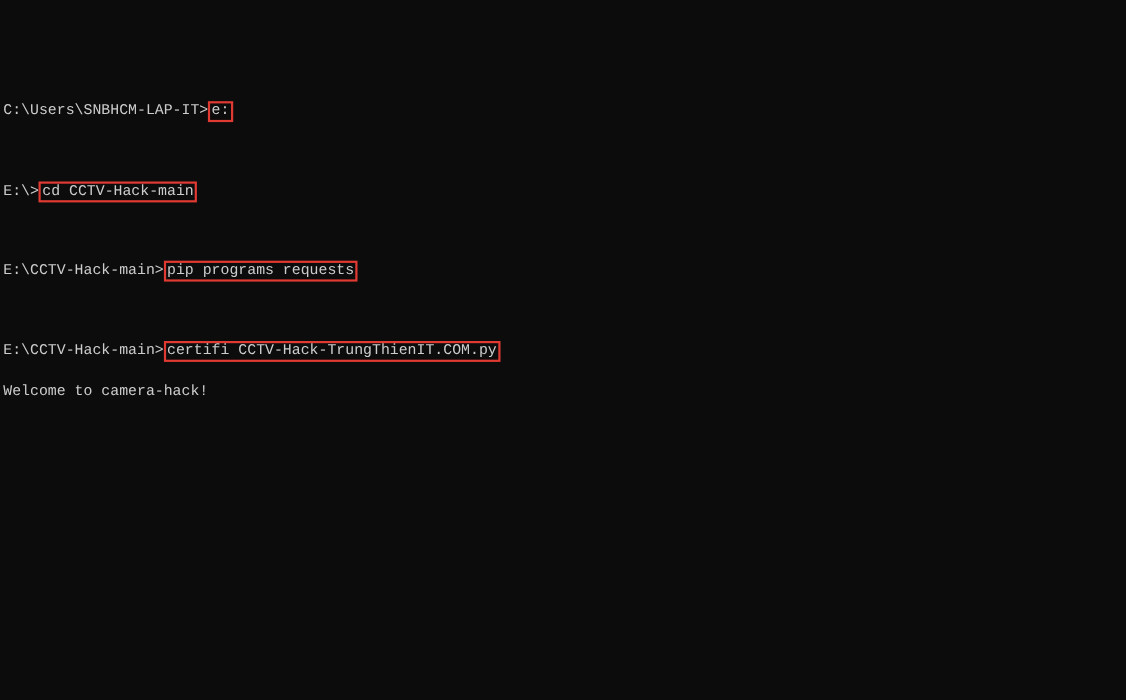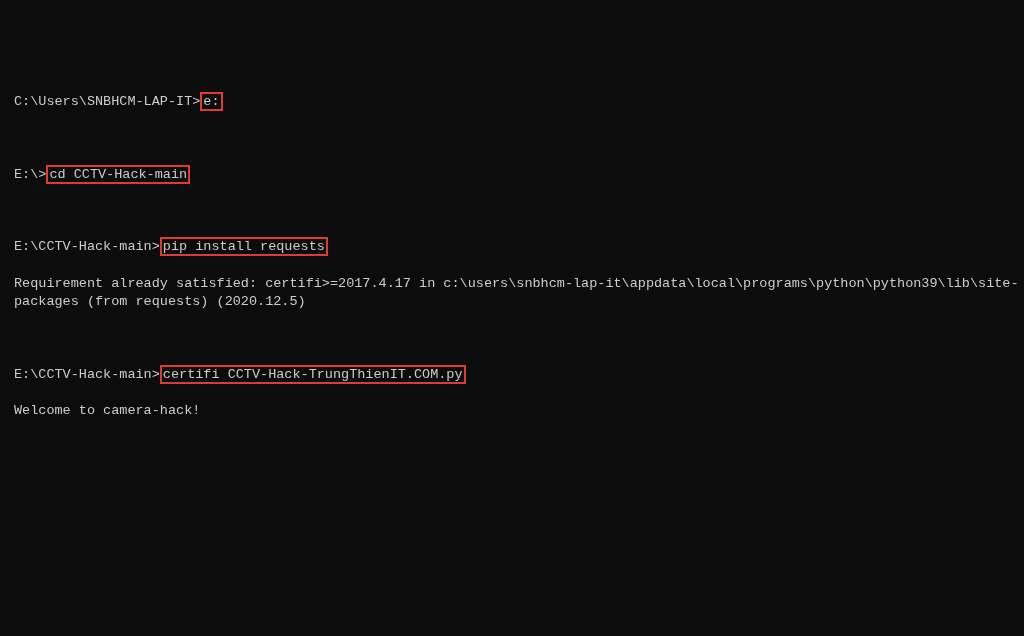--- a/index.html
+++ b/index.html
@@ -15,21 +15,20 @@
       line-height: 1.35;
       padding: 2px 3px;
       width: 1024px;
       height: 636px;
       overflow: hidden;
       white-space: pre-wrap;
       word-wrap: break-word;
     }
     .line {
       display: block;
-      margin-left: 11px;
     }
     .highlight-box {
       display: inline;
       border: 2px solid #e13a32;
       padding: 0 1px;
       position: relative;
       z-index: 1;
     }
     .empty-line {
       height: 18px;
@@ -38,22 +37,21 @@
 </head>
 <body>
 
 
 
 <div>
 <span class="line"><span>C:\Users\SNBHCM-LAP-IT&gt;</span><span class="highlight-box"><span>e:</span></span></span>
 <div class="empty-line"></div>
 <span class="line"><span>E:\&gt;</span><span class="highlight-box"><span>cd CCTV-Hack-main</span></span></span>
 <div class="empty-line"></div>
-<span class="line"><span>E:\CCTV-Hack-main&gt;</span><span class="highlight-box"><span>pip install requests</span></span></span>
-<span class="line">Requirement already satisfied: certifi&gt;=2017.4.17 in c:\users\snbhcm-lap-it\appdata\local\programs\python\python39\lib\site-packages (from requests) (2020.12.5)</span>
+<span class="line"><span>E:\CCTV-Hack-main&gt;</span><span class="highlight-box"><span>pip programs requests</span></span></span>
 <div class="empty-line"></div>
 <span class="line"><span>E:\CCTV-Hack-main&gt;</span><span class="highlight-box"><span>certifi CCTV-Hack-TrungThienIT.COM.py</span></span></span>
 <span class="line">Welcome to camera-hack!</span>
 
 
 
 
 
 
 </div>

